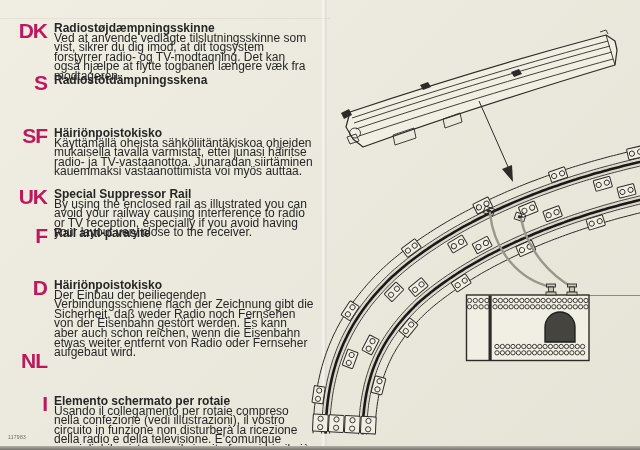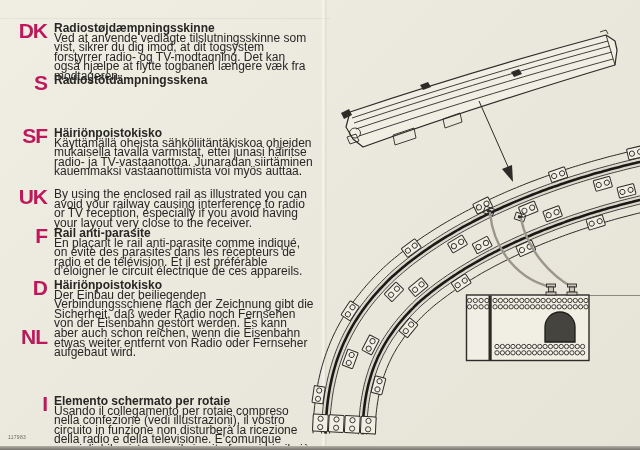--- a/index.html
+++ b/index.html
@@ -351,41 +351,41 @@
     <div class="code">SF</div>
     <div class="texts">
       <div class="title">Häiriönpoistokisko</div>
       <div class="body">Käyttämällä oheista sähköliitäntäkiskoa ohjeiden mukaisella tavalla varmistat, ettei junasi häiritse radio- ja TV-vastaanottoa. Junaradan siirtäminen kauemmaksi vastaanottimista voi myös auttaa.</div>
     </div>
   </div>
 
   <div class="section" style="top: 190px;">
     <div class="code">UK</div>
     <div class="texts">
+      <div class="title">Special Suppressor Rail</div>
       <div class="body">By using the enclosed rail as illustrated you can avoid your railway causing interference to radio or TV reception, especially if you avoid having your layout very close to the receiver.</div>
     </div>
   </div>
 
   <div class="section" style="top: 229px;">
     <div class="code">F</div>
     <div class="texts">
       <div class="title">Rail anti-parasite</div>
-      <div class="body">En plaçant le rail anti-parasite comme indiqué, on évite des parasites dans les récepteurs de radio et de télévision. Et il est préférable d'éloigner le circuit électrique de ces appareils.</div>
     </div>
   </div>
 
   <div class="section" style="top: 281px;">
     <div class="code">D</div>
     <div class="texts">
       <div class="title">Häiriönpoistokisko</div>
       <div class="body">Der Einbau der beiliegenden Verbindungsschiene nach der Zeichnung gibt die Sicherheit, daß weder Radio noch Fernsehen von der Eisenbahn gestört werden. Es kann aber auch schon reichen, wenn die Eisenbahn etwas weiter entfernt von Radio oder Fernseher aufgebaut wird.</div>
     </div>
   </div>
 
-  <div class="section" style="top: 330px;">
+  <div class="section" style="top: 354px;">
     <div class="code">NL</div>
   </div>
 
   <div class="section" style="top: 397px;">
     <div class="code">I</div>
     <div class="texts">
       <div class="title">Elemento schermato per rotaie</div>
       <div class="body">Usando il collegamento per rotaie compreso nella confezione (vedi illustrazioni), il vostro circuito in funzione non disturberà la ricezione della radio e della televisione. E'comunque consigliabile sistemare il circuito ferroviario il più lontano possibile dagli stessi.</div>
     </div>
   </div>

